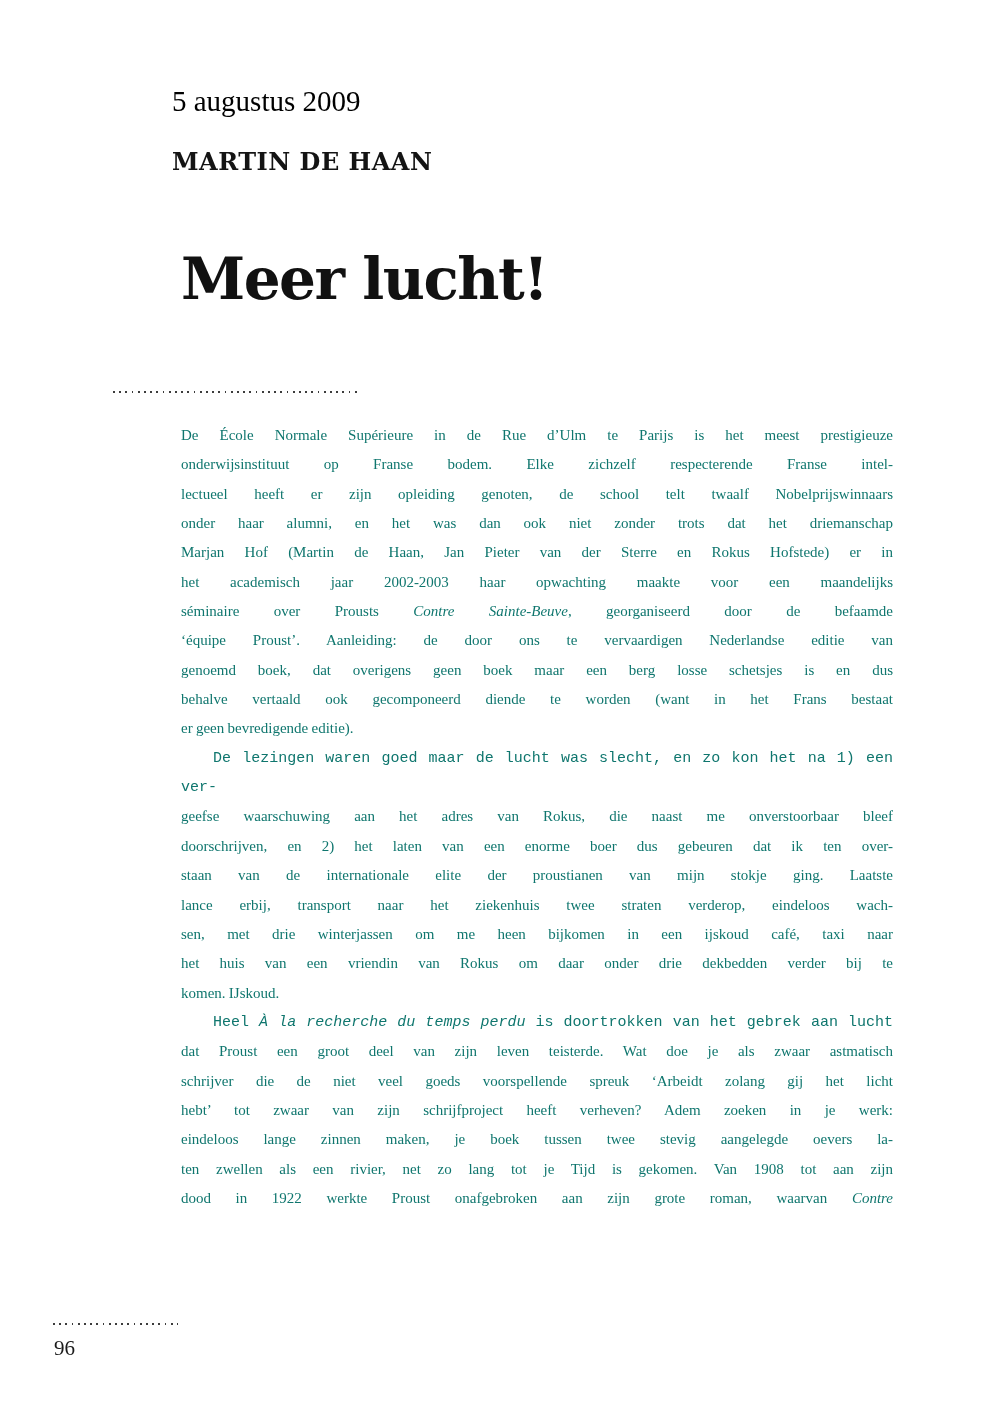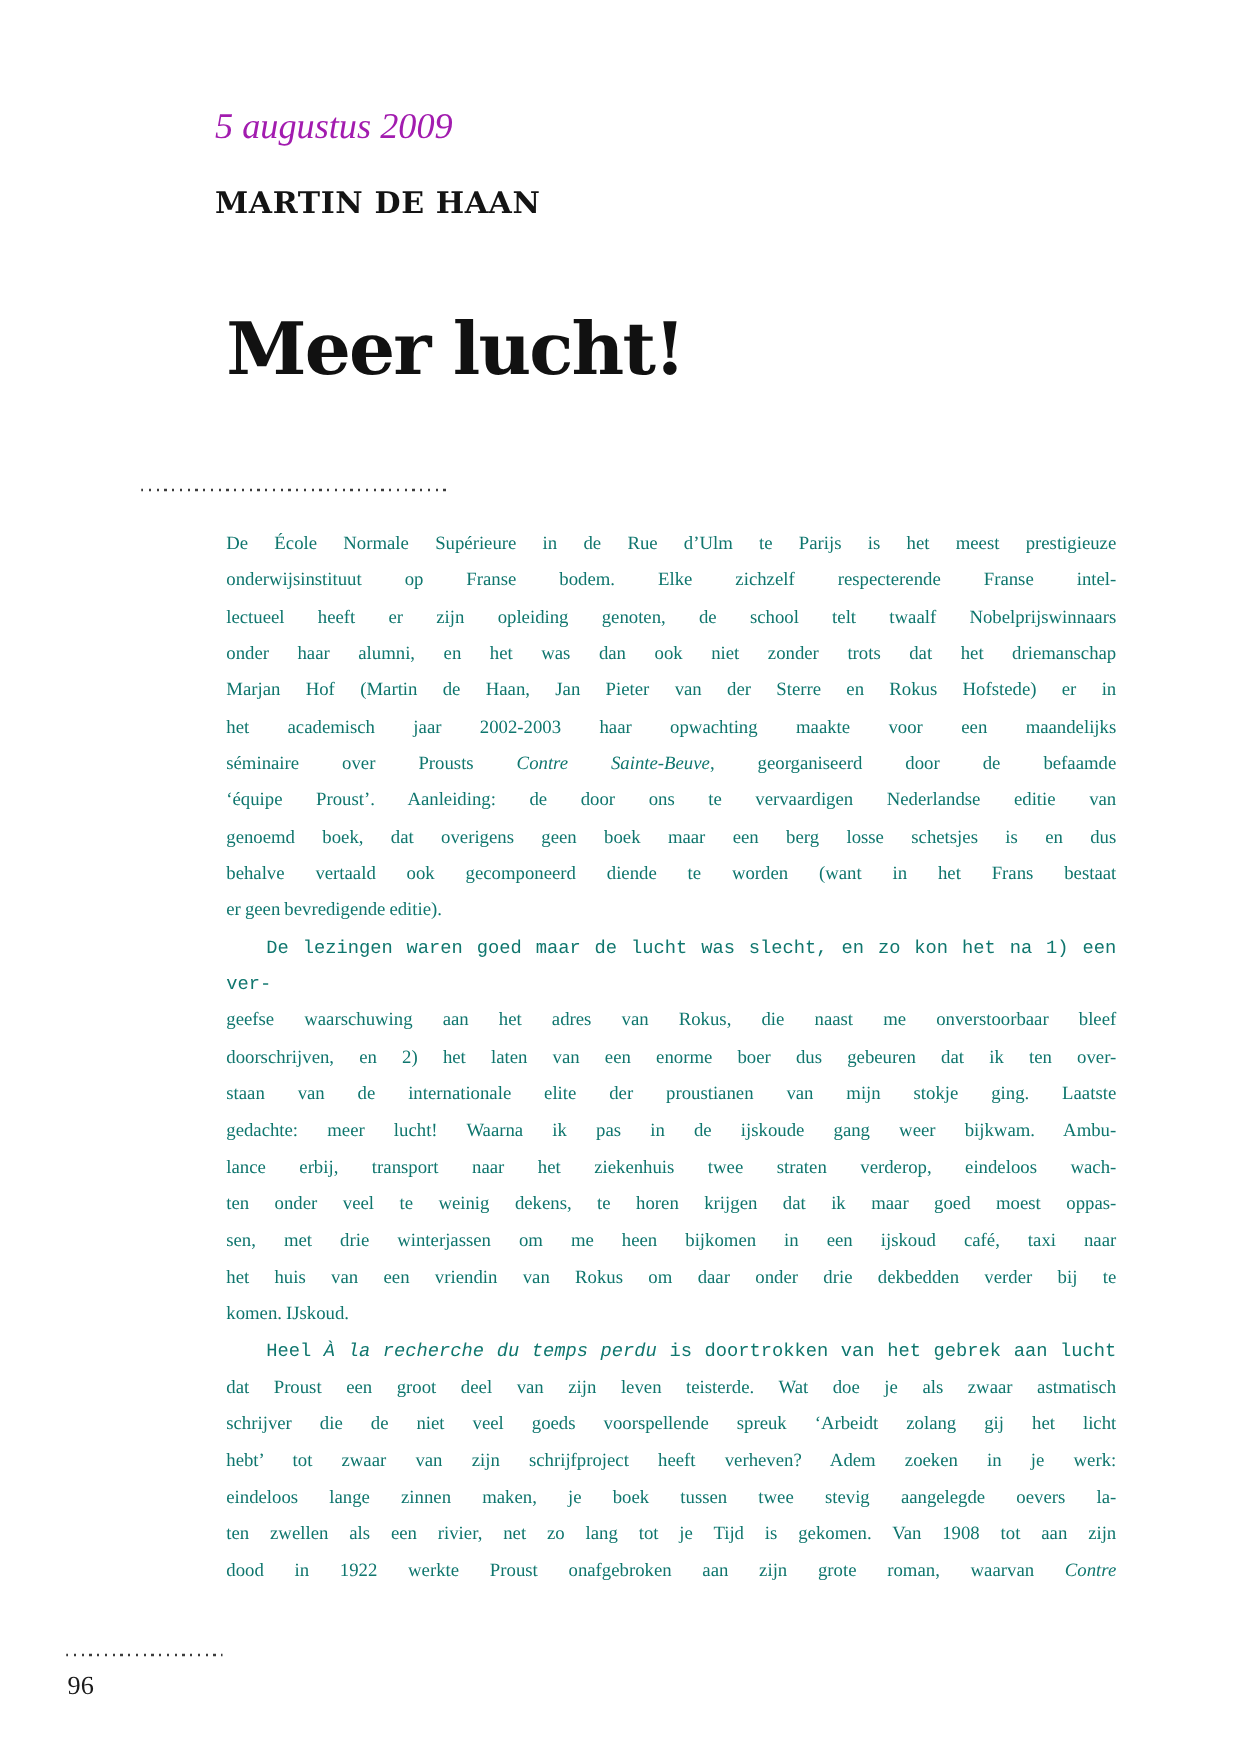--- a/index.html
+++ b/index.html
@@ -9,24 +9,23 @@
     height: 1411px;
     background: #ffffff;
     color: #1b1b1b;
     font-family: "Liberation Serif", "DejaVu Serif", serif;
     overflow: hidden;
   }
   .date {
     position: absolute;
     left: 172px;
     top: 86px;
-    font-style: italic;
     font-size: 29px;
     line-height: 1.1;
-    color: #a21caf;
+    color: #000000;
   }
   .author {
     position: absolute;
     left: 172px;
     top: 147px;
     font-family: "DejaVu Serif", serif;
     font-weight: 700;
     font-size: 24px;
     letter-spacing: 0.5px;
     color: #141414;
@@ -104,23 +103,21 @@
         <div class="line">‘équipe Proust’. Aanleiding: de door ons te vervaardigen Nederlandse editie van</div>
         <div class="line">genoemd boek, dat overigens geen boek maar een berg losse schetsjes is en dus</div>
         <div class="line">behalve vertaald ook gecomponeerd diende te worden (want in het Frans bestaat</div>
         <div class="line unjust">er geen bevredigende editie).</div>
       </div>
       <div>
         <div class="line indent">De lezingen waren goed maar de lucht was slecht, en zo kon het na 1) een ver-</div>
         <div class="line">geefse waarschuwing aan het adres van Rokus, die naast me onverstoorbaar bleef</div>
         <div class="line">doorschrijven, en 2) het laten van een enorme boer dus gebeuren dat ik ten over-</div>
         <div class="line">staan van de internationale elite der proustianen van mijn stokje ging. Laatste</div>
-        <div class="line">gedachte: meer lucht! Waarna ik pas in de ijskoude gang weer bijkwam. Ambu-</div>
         <div class="line">lance erbij, transport naar het ziekenhuis twee straten verderop, eindeloos wach-</div>
-        <div class="line">ten onder veel te weinig dekens, te horen krijgen dat ik maar goed moest oppas-</div>
         <div class="line">sen, met drie winterjassen om me heen bijkomen in een ijskoud café, taxi naar</div>
         <div class="line">het huis van een vriendin van Rokus om daar onder drie dekbedden verder bij te</div>
         <div class="line unjust">komen. IJskoud.</div>
       </div>
       <div>
         <div class="line indent">Heel <i>À la recherche du temps perdu</i> is doortrokken van het gebrek aan lucht</div>
         <div class="line">dat Proust een groot deel van zijn leven teisterde. Wat doe je als zwaar astmatisch</div>
         <div class="line">schrijver die de niet veel goeds voorspellende spreuk ‘Arbeidt zolang gij het licht</div>
         <div class="line">hebt’ tot zwaar van zijn schrijfproject heeft verheven? Adem zoeken in je werk:</div>
         <div class="line">eindeloos lange zinnen maken, je boek tussen twee stevig aangelegde oevers la-</div>

